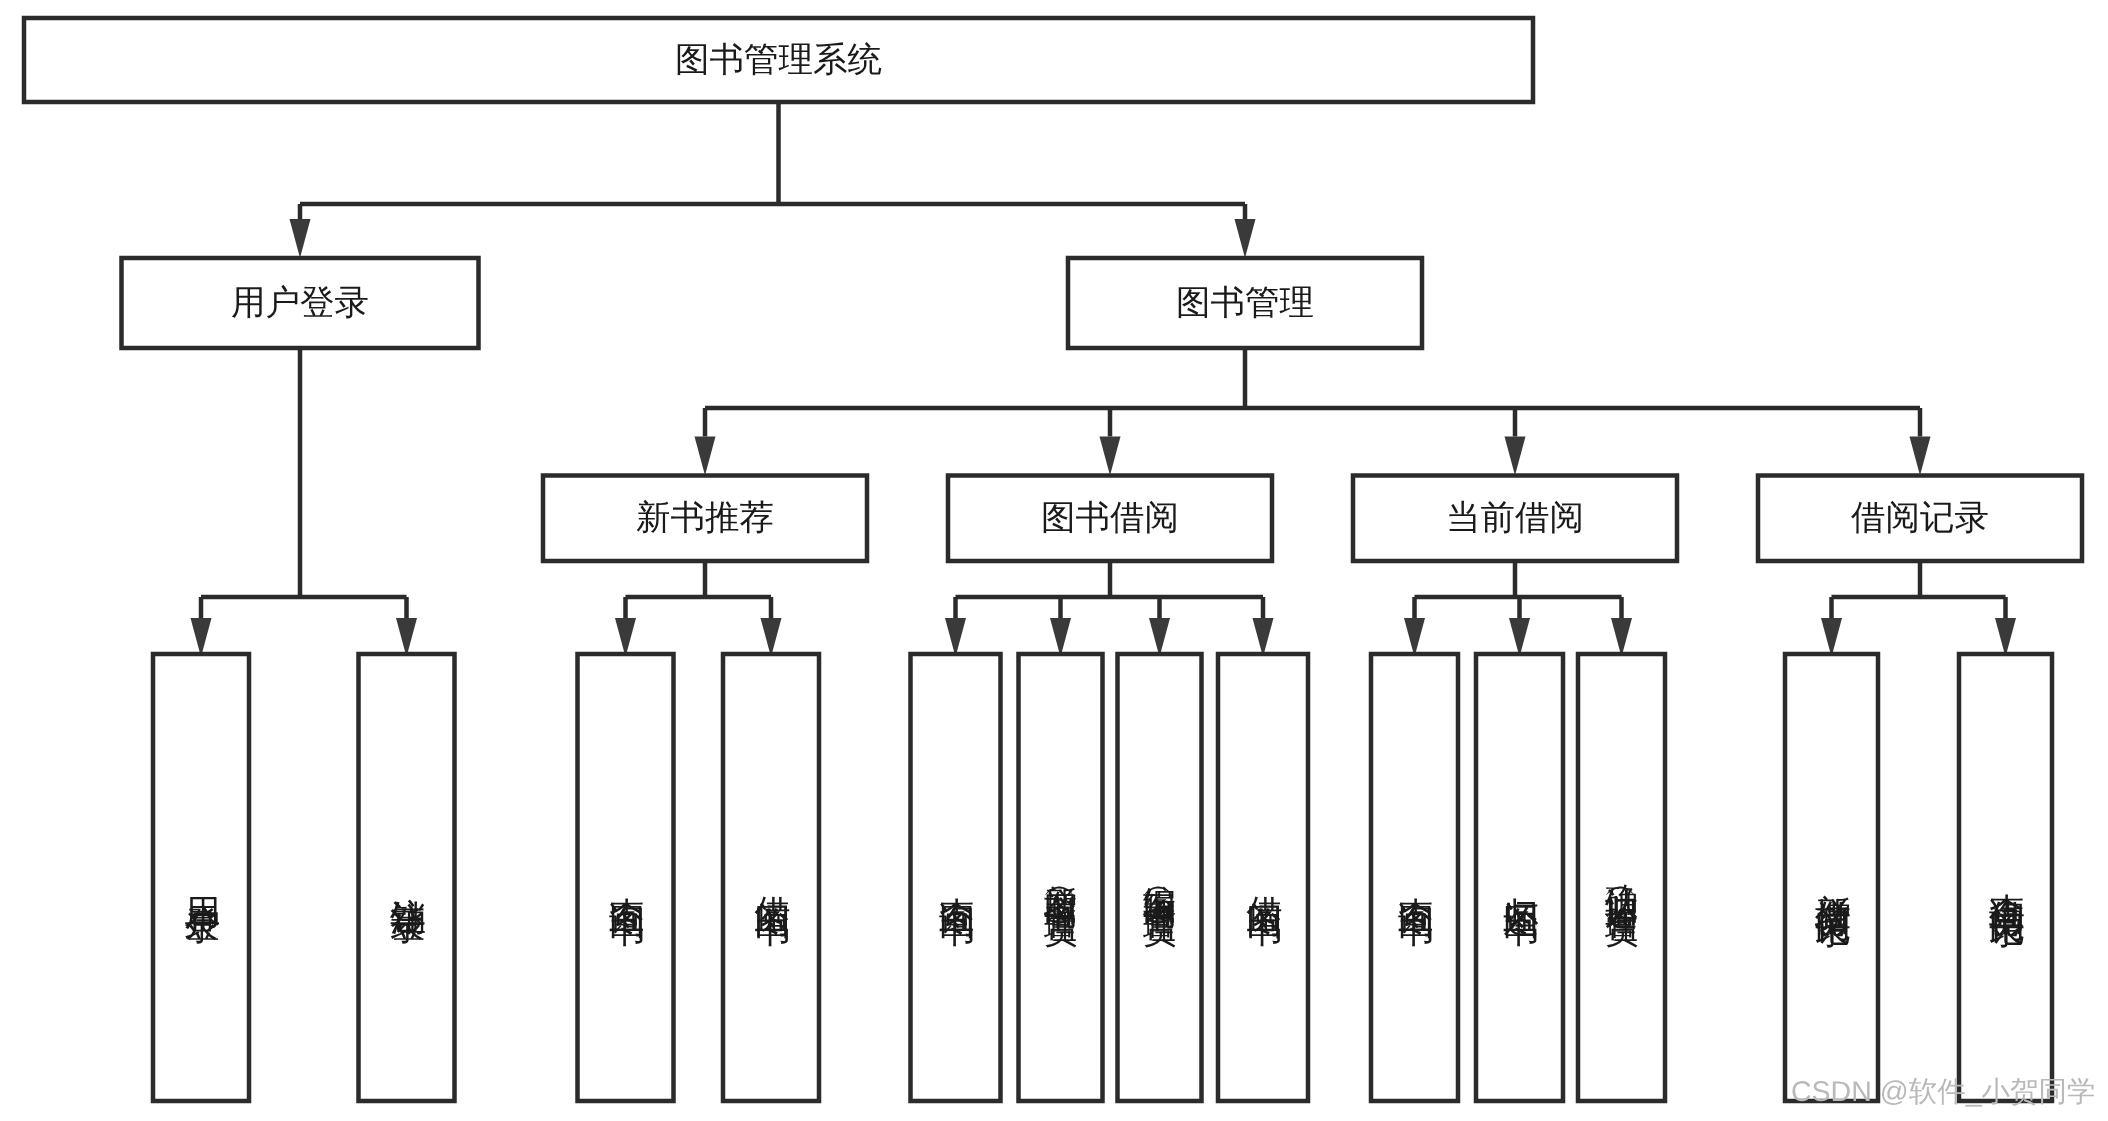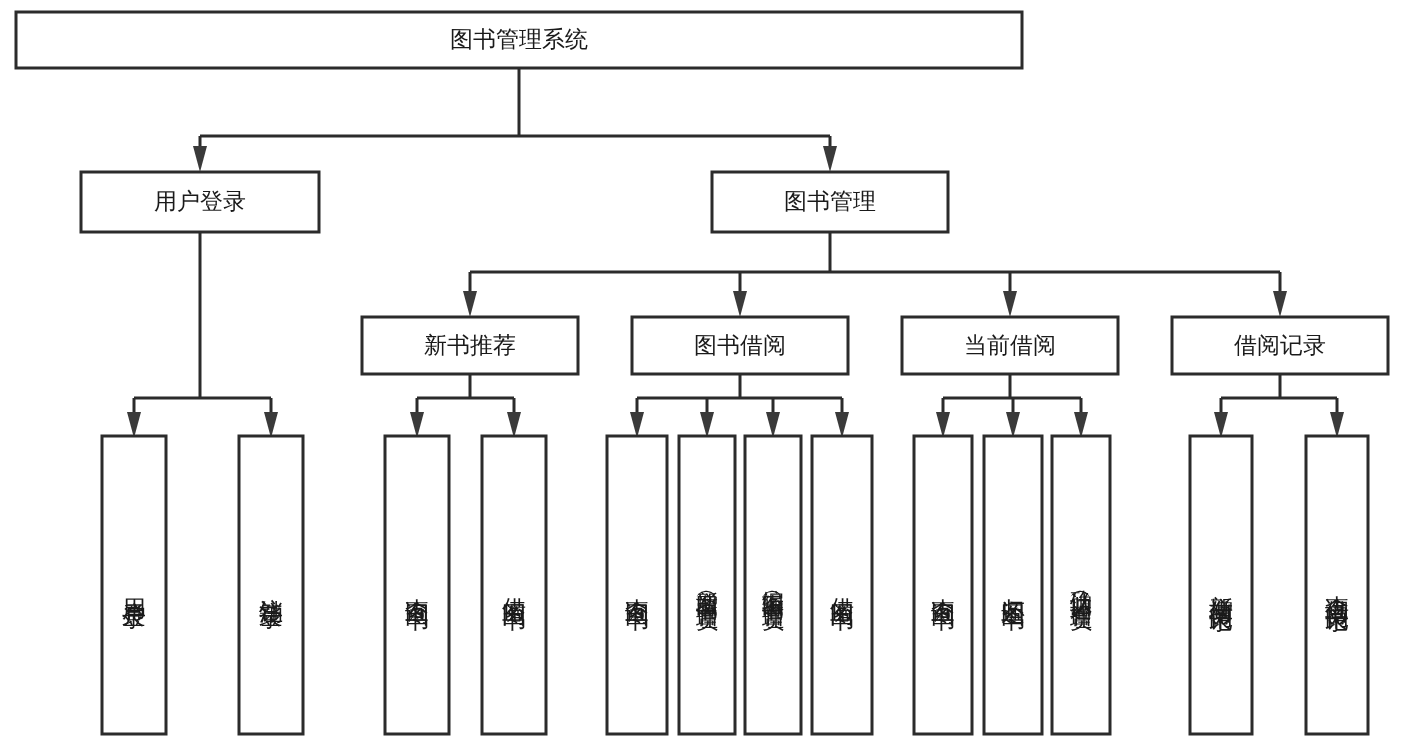--- a/index.html
+++ b/index.html
@@ -219,13 +219,14 @@
       <div class="leaf-label" style="left: 679px; top: 436px; width: 56px; height: 298px; font-size: 22px;">新增图书（管理员）</div>
       <div class="leaf-label" style="left: 745px; top: 436px; width: 56px; height: 298px; font-size: 22px;">编辑图书（管理员）</div>
       <div class="leaf-label" style="left: 812px; top: 436px; width: 60px; height: 298px; font-size: 24px;">借阅图书</div>
       <div class="leaf-label" style="left: 914px; top: 436px; width: 58px; height: 298px; font-size: 24px;">查询图书</div>
       <div class="leaf-label" style="left: 984px; top: 436px; width: 58px; height: 298px; font-size: 24px;">归还图书</div>
       <div class="leaf-label" style="left: 1052px; top: 436px; width: 58px; height: 298px; font-size: 22px;">确认归还（管理员）</div>
       <div class="leaf-label" style="left: 1190px; top: 436px; width: 62px; height: 298px; font-size: 24px;">新增借阅记录</div>
       <div class="leaf-label" style="left: 1306px; top: 436px; width: 62px; height: 298px; font-size: 24px;">查询借阅记录</div>
     </div>
 
+  <div class="watermark">CSDN @软件_小贺同学</div>
 </div>
 
 </body></html>

